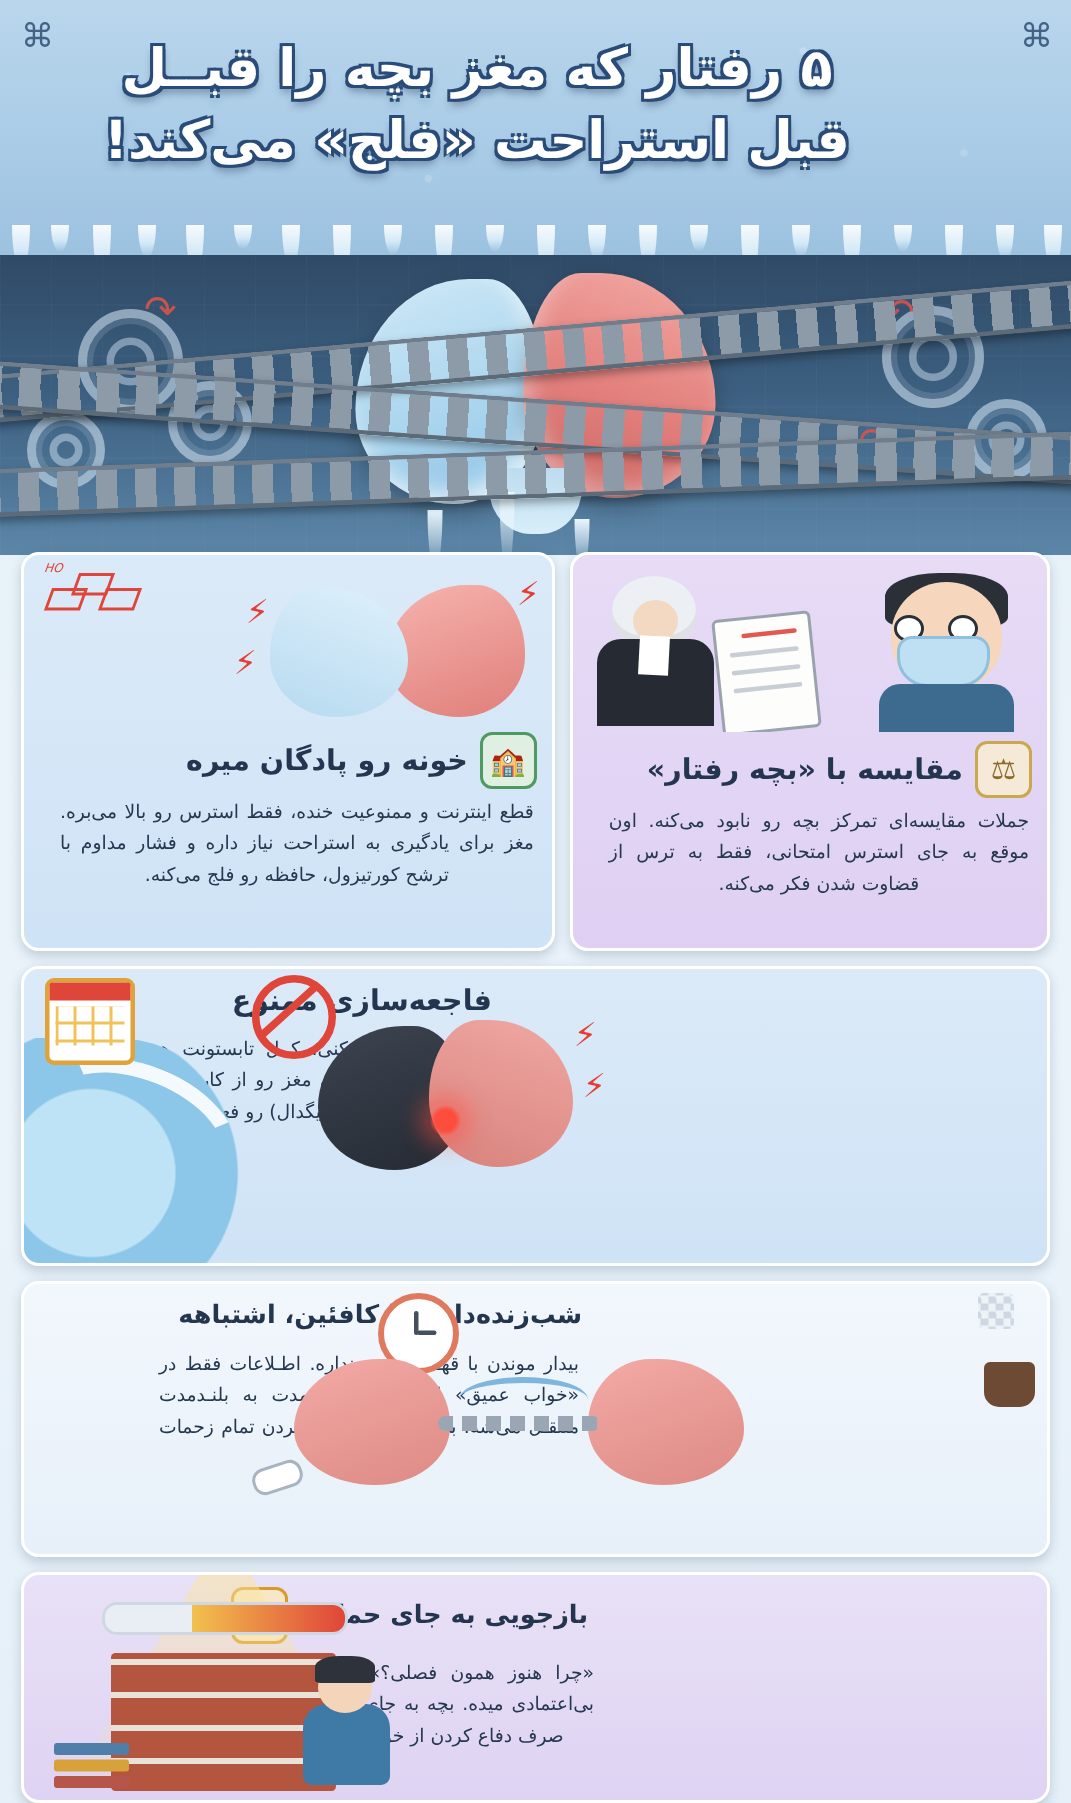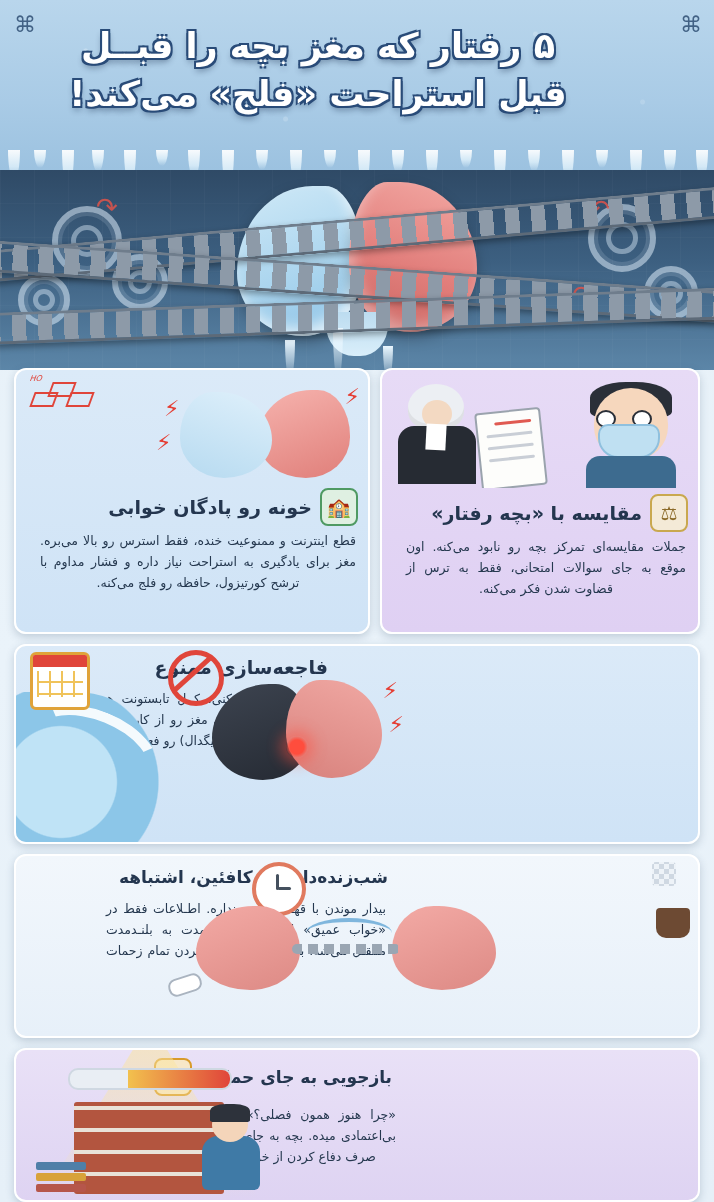--- a/index.html
+++ b/index.html
@@ -443,42 +443,42 @@
           <div class="kid-head"></div>
           <div class="kid-eye l"></div>
           <div class="kid-eye r"></div>
           <div class="kid-mask"></div>
           <div class="kid-body"></div>
         </div>
         <div class="card-head">
           <div class="badge-icon badge-scale">⚖</div>
           <div class="card-title lg">مقایسه با «بچه رفتار»</div>
         </div>
-        <div class="card-body">جملات مقایسه‌ای تمرکز بچه رو نابود می‌کنه. اون موقع به جای سوالات امتحانی، فقط به ترس از قضاوت شدن فکر می‌کنه.</div>
+        <div class="card-body">جملات مقایسه‌ای تمرکز بچه رو نابود می‌کنه. اون موقع به جای استرس امتحانی، فقط به ترس از قضاوت شدن فکر می‌کنه.</div>
       </div>
 
       <div class="card card-blue r1-right">
         <div class="illus" style="height:112px">
           <div class="sb-wrap">
             <div class="sb-left"></div>
             <div class="sb-right"></div>
             <div class="bolt" style="left:-16px;top:22px">⚡</div>
             <div class="bolt" style="left:-24px;top:56px">⚡</div>
             <div class="bolt" style="right:-10px;top:10px">⚡</div>
           </div>
           <div class="mol">
             <span style="left:10px;top:20px"></span>
             <span style="left:28px;top:10px"></span>
             <span style="left:46px;top:20px"></span>
             <span class="t" style="left:0;top:2px">HO</span>
           </div>
         </div>
         <div class="card-head">
           <div class="badge-icon badge-school">🏫</div>
-          <div class="card-title lg">خونه رو پادگان خوابی</div>
+          <div class="card-title lg">خونه رو پادگان میره</div>
         </div>
         <div class="card-body">قطع اینترنت و ممنوعیت خنده، فقط استرس رو بالا می‌بره. مغز برای یادگیری به استراحت نیاز داره و فشار مداوم با ترشح کورتیزول، حافظه رو فلج می‌کنه.</div>
       </div>
     </div>
 
     <div class="row">
       <div class="card card-blue r2">
         <div style="position:absolute;inset:0">
           <div class="wave"></div>
           <div class="wave-crest"></div>

